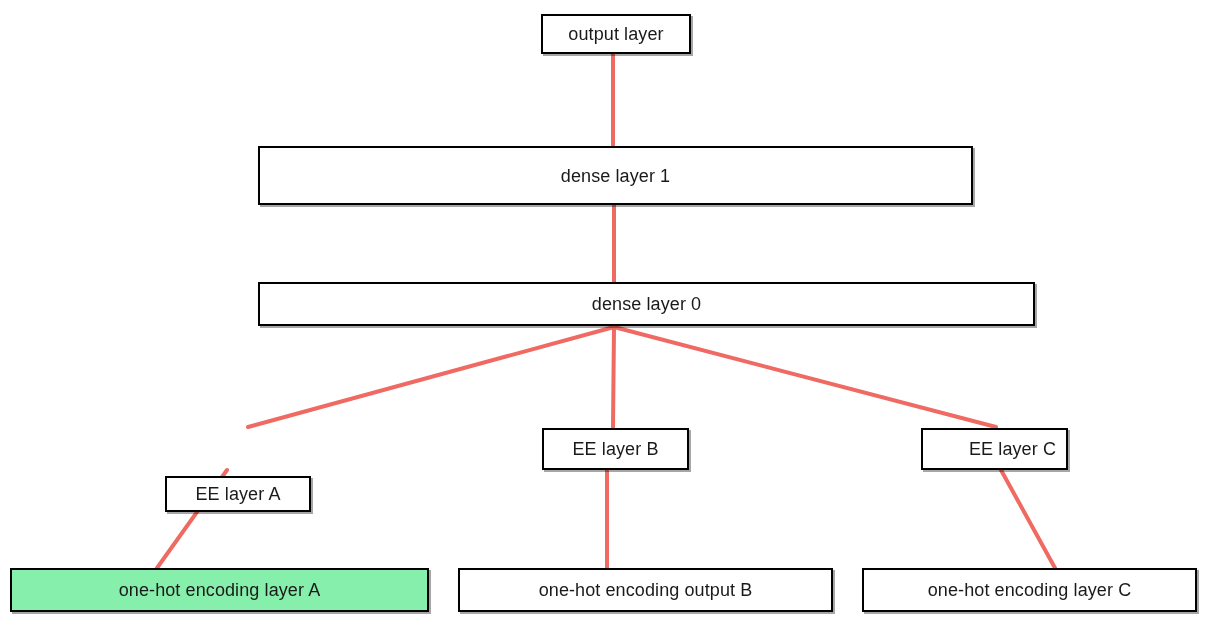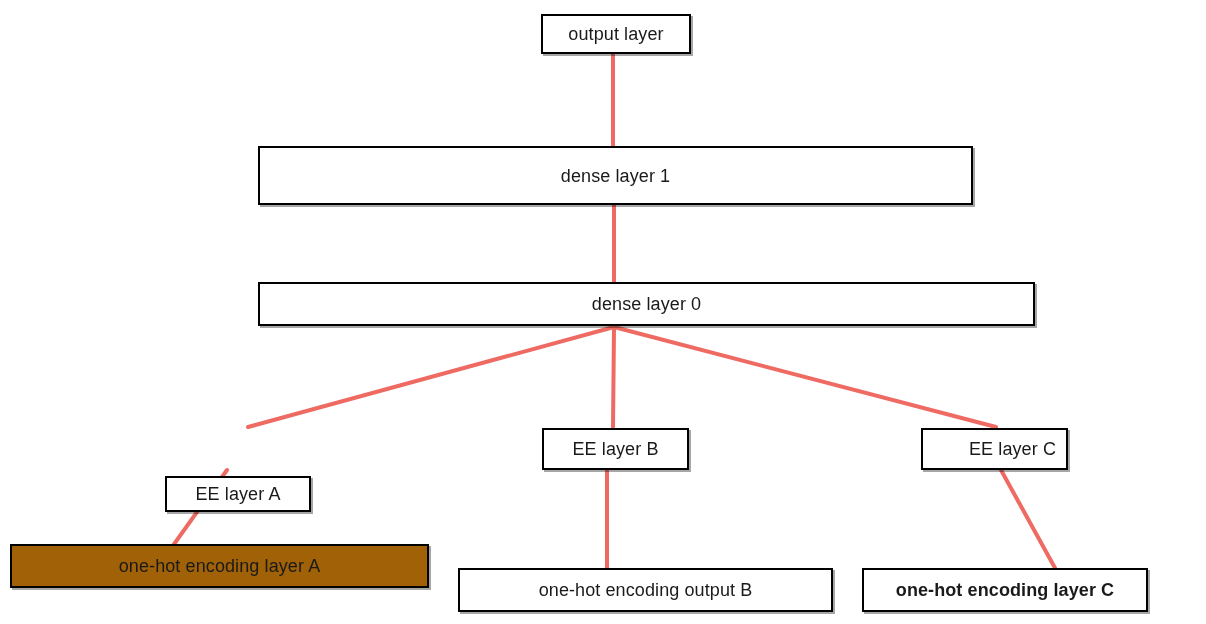--- a/index.html
+++ b/index.html
@@ -69,23 +69,23 @@
       </div>
       <div class="node" style="left: 165px; top: 428px; width: 146px; height: 36px; border-color: rgb(0, 0, 0); background: rgb(255, 255, 255); margin-top: 48px;">
         <span class="node-label">EE layer A</span>
       </div>
       <div class="node" style="left: 542px; top: 428px; width: 147px; height: 42px; border-color: rgb(0, 0, 0); background: rgb(255, 255, 255);">
         <span class="node-label">EE layer B</span>
       </div>
       <div class="node" style="left: 921px; top: 428px; width: 147px; height: 42px; border-color: rgb(0, 0, 0); background: rgb(255, 255, 255); padding-left: 36px;">
         <span class="node-label">EE layer C</span>
       </div>
-      <div class="node" style="left: 10px; top: 544px; width: 419px; height: 44px; border-color: rgb(0, 0, 0); background: #a16207;">
+      <div class="node" style="left: 10px; top: 568px; width: 419px; height: 44px; border-color: rgb(0, 0, 0); background: #86efac;">
         <span class="node-label">one-hot encoding layer A</span>
       </div>
       <div class="node" style="left: 458px; top: 568px; width: 375px; height: 44px; border-color: rgb(0, 0, 0); background: rgb(255, 255, 255);">
         <span class="node-label">one-hot encoding output B</span>
       </div>
-      <div class="node" style="left: 862px; top: 568px; width: 286px; height: 44px; border-color: rgb(0, 0, 0); background: rgb(255, 255, 255); font-weight: bold;">
+      <div class="node" style="left: 862px; top: 568px; width: 335px; height: 44px; border-color: rgb(0, 0, 0); background: rgb(255, 255, 255);">
         <span class="node-label">one-hot encoding layer C</span>
       </div>
     </div>
 </div>
 
 </body></html>

